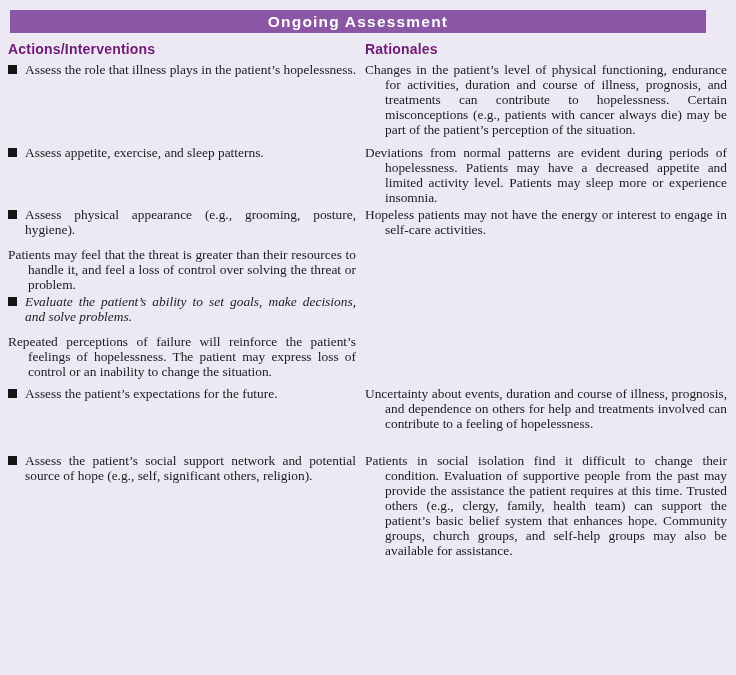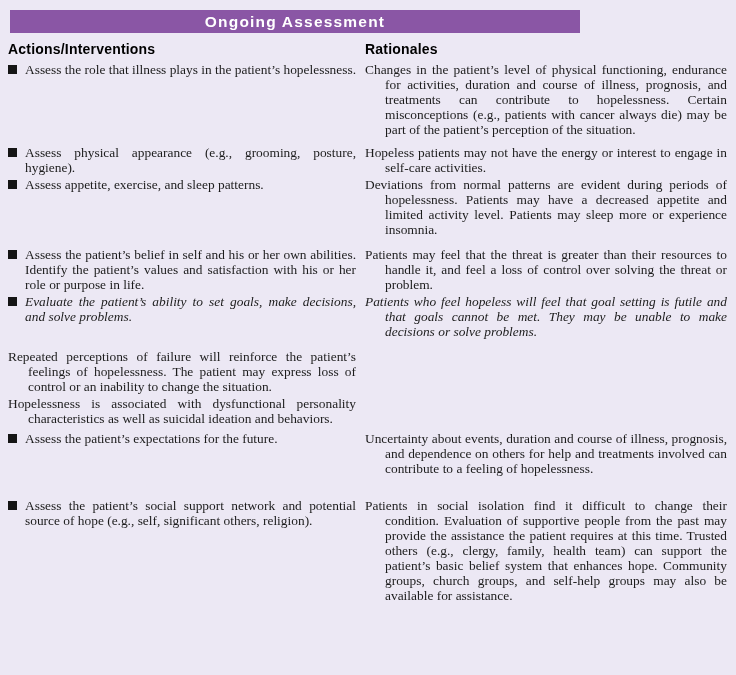--- a/index.html
+++ b/index.html
@@ -12,21 +12,21 @@
     position: relative;
     background: #ece8f4;
     font-family: "Liberation Serif", serif;
     color: #1c1c1c;
     overflow: hidden;
   }
   .title-bar {
     position: absolute;
     left: 10px;
     top: 10px;
-    width: 570px;
+    width: 696px;
     height: 23px;
     background: #8a56a5;
     display: flex;
     align-items: center;
     justify-content: center;
   }
   .title-bar .title {
     font-family: "Liberation Sans", sans-serif;
     font-weight: bold;
     font-size: 15.5px;
@@ -44,21 +44,21 @@
     display: grid;
     grid-template-columns: 348px 362px;
     column-gap: 9px;
     margin-bottom: 5px;
   }
   .col-header {
     font-family: "Liberation Sans", sans-serif;
     font-weight: bold;
     font-size: 14px;
     line-height: 16px;
-    color: #000000;
+    color: #701a75;
     letter-spacing: 0.2px;
   }
   .rows { display: block; }
   .row {
     display: grid;
     grid-template-columns: 348px 362px;
     column-gap: 9px;
     align-items: start;
     margin-bottom: 2px;
     font-size: 13.4px;
@@ -109,55 +109,49 @@
     <div class="action">
       <span class="bullet"></span>
       <span class="action-text">Assess the role that illness plays in the patient’s hopelessness.</span>
     </div>
     <div class="rationale">Changes in the patient’s level of physical functioning, endurance for activities, duration and course of illness, prognosis, and treatments can contribute to hopelessness. Certain misconceptions (e.g., patients with cancer always die) may be part of the patient’s perception of the situation.</div>
   </div>
 
   <div class="row">
     <div class="action">
       <span class="bullet"></span>
-      <span class="action-text">Assess physical appearance (e.g., grooming, posture, hygiene).</span>
-    </div>
-    <div class="rationale">Hopeless patients may not have the energy or interest to engage in self-care activities.</div>
-  </div>
-
-  <div class="row">
-    <div class="action">
-      <span class="bullet"></span>
       <span class="action-text">Assess appetite, exercise, and sleep patterns.</span>
     </div>
     <div class="rationale">Deviations from normal patterns are evident during periods of hopelessness. Patients may have a decreased appetite and limited activity level. Patients may sleep more or experience insomnia.</div>
   </div>
 
   <div class="row">
     <div class="action">
       <span class="bullet"></span>
-      <span class="action-text">Assess the patient’s belief in self and his or her own abilities. Identify the patient’s values and satisfaction with his or her role or purpose in life.</span>
+      <span class="action-text">Assess physical appearance (e.g., grooming, posture, hygiene).</span>
     </div>
+    <div class="rationale">Hopeless patients may not have the energy or interest to engage in self-care activities.</div>
+  </div>
+
+  <div class="row">
     <div class="rationale">Patients may feel that the threat is greater than their resources to handle it, and feel a loss of control over solving the threat or problem.</div>
   </div>
 
   <div class="row">
     <div class="action">
       <span class="bullet"></span>
       <span class="action-text">Evaluate the patient’s ability to set goals, make decisions, and solve problems.</span>
     </div>
-    <div class="rationale">Patients who feel hopeless will feel that goal setting is futile and that goals cannot be met. They may be unable to make decisions or solve problems.</div>
   </div>
 
   <div class="row">
     <div class="rationale">Repeated perceptions of failure will reinforce the patient’s feelings of hopelessness. The patient may express loss of control or an inability to change the situation.</div>
   </div>
 
   <div class="row">
-    <div class="rationale">Hopelessness is associated with dysfunctional personality characteristics as well as suicidal ideation and behaviors.</div>
   </div>
 
   <div class="row">
   </div>
 
   <div class="row">
     <div class="action">
       <span class="bullet"></span>
       <span class="action-text">Assess the patient’s expectations for the future.</span>
     </div>

